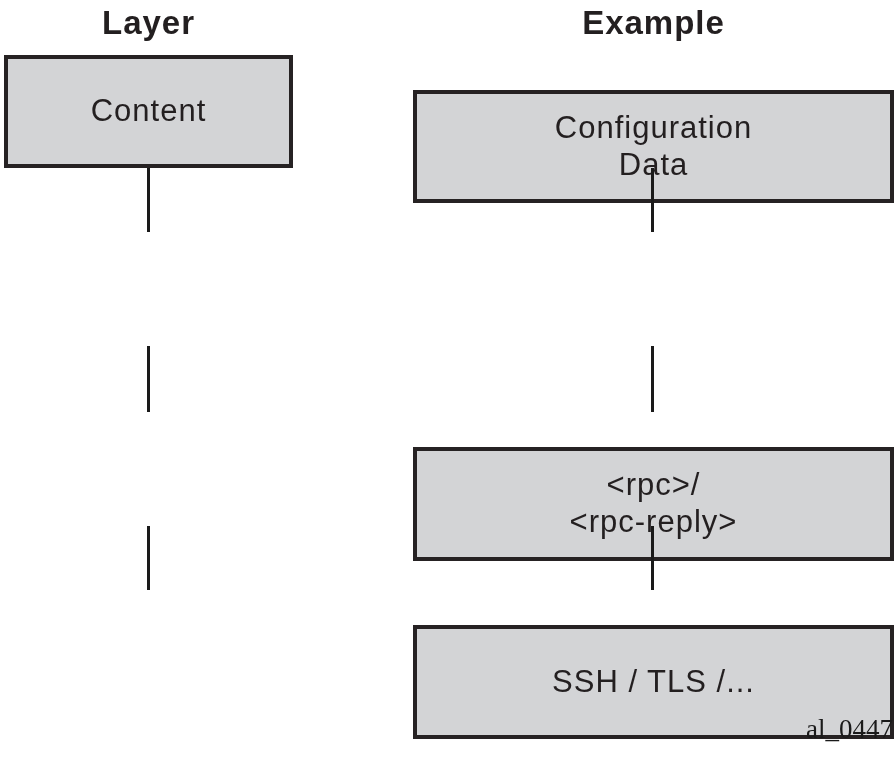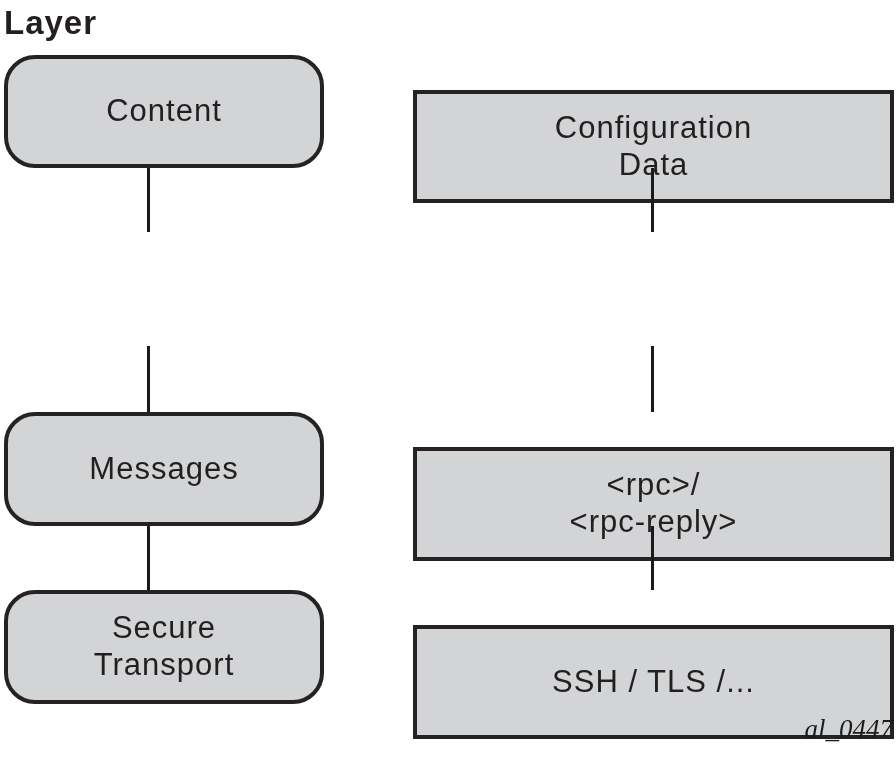--- a/index.html
+++ b/index.html
@@ -21,20 +21,21 @@
     height: 757px;
     background: var(--background);
     overflow: hidden;
   }
   .col-header {
     position: absolute;
     top: 4px;
     font-size: 33px;
     font-weight: bold;
     letter-spacing: 1px;
+    text-align: center;
     color: var(--text);
   }
   .header-left  { left: 4px;   width: 289px; }
   .header-right { left: 413px; width: 481px; }
   .box {
     position: absolute;
     box-sizing: border-box;
     background: var(--box-fill);
     border: 4px solid var(--box-border);
     display: flex;
@@ -42,62 +43,55 @@
     justify-content: center;
   }
   .box .label {
     font-size: 31px;
     letter-spacing: 1px;
     line-height: 1.18;
     text-align: center;
     white-space: pre-line;
     color: var(--text);
   }
-  .col-left  { left: 4px;   width: 320px; border-radius: 31px; }
+  .col-left  { left: 4px;   width: 289px; }
   .col-right { left: 413px; width: 481px; margin-top: 35px; }
   .row-1 { top: 55px;  height: 113px; }
   .row-2 { top: 232px; height: 114px; }
   .row-3 { top: 412px; height: 114px; }
   .row-4 { top: 590px; height: 114px; }
   .connector {
     position: absolute;
     width: 3px;
     background: var(--connector);
   }
   .cx-left  { left: 147px; }
   .cx-right { left: 651px; }
   .c-1 { top: 168px; height: 64px; }
   .c-2 { top: 346px; height: 66px; }
   .c-3 { top: 526px; height: 64px; }
   .caption {
     position: absolute;
     top: 714px;
     right: 3px;
     font-family: "Liberation Serif", serif;
-    font-style: italic;
     font-size: 27px;
     color: var(--connector);
   }
 </style>
 </head>
 <body>
 
 <div class="canvas">
 
   <div class="col-header header-left">Layer</div>
+  <div class="col-header header-right">Example</div>
 
   <div class="box col-left row-1">
     <span class="label">Content</span>
-  </div>
-  <div class="box col-left row-3">
-    <span class="label">Messages</span>
-  </div>
-  <div class="box col-left row-4">
-    <span class="label">Secure
-Transport</span>
   </div>
 
   <div class="box col-right row-1">
     <span class="label">Configuration
 Data</span>
   </div>
   <div class="box col-right row-3">
     <span class="label">&lt;rpc&gt;/
 &lt;rpc-reply&gt;</span>
   </div>

